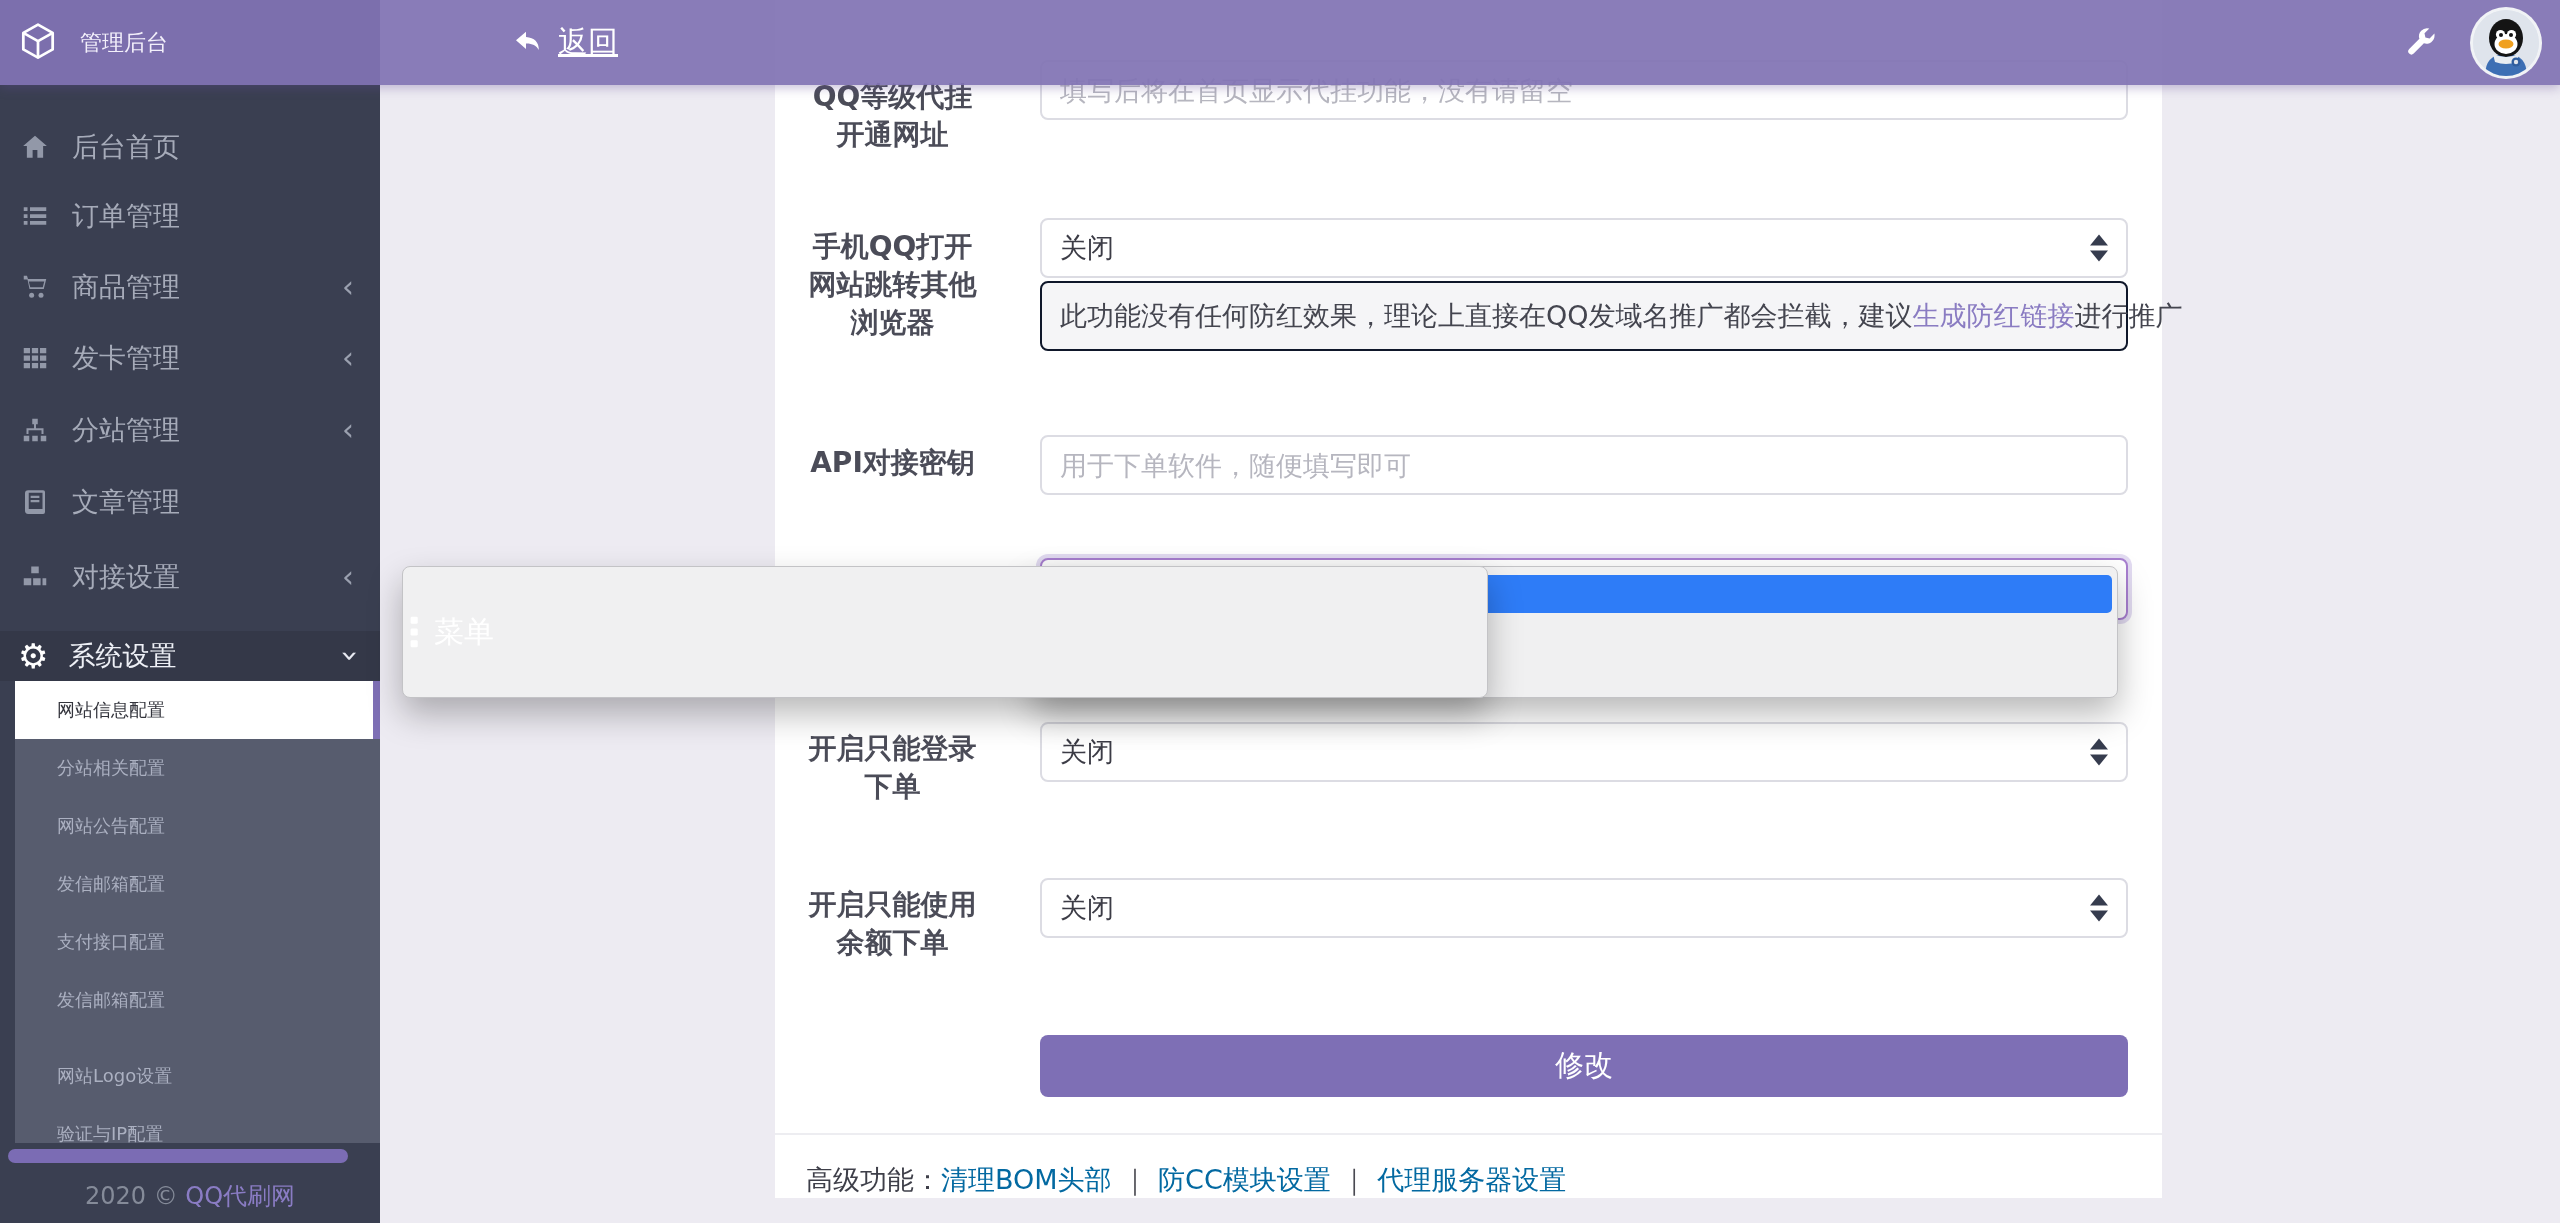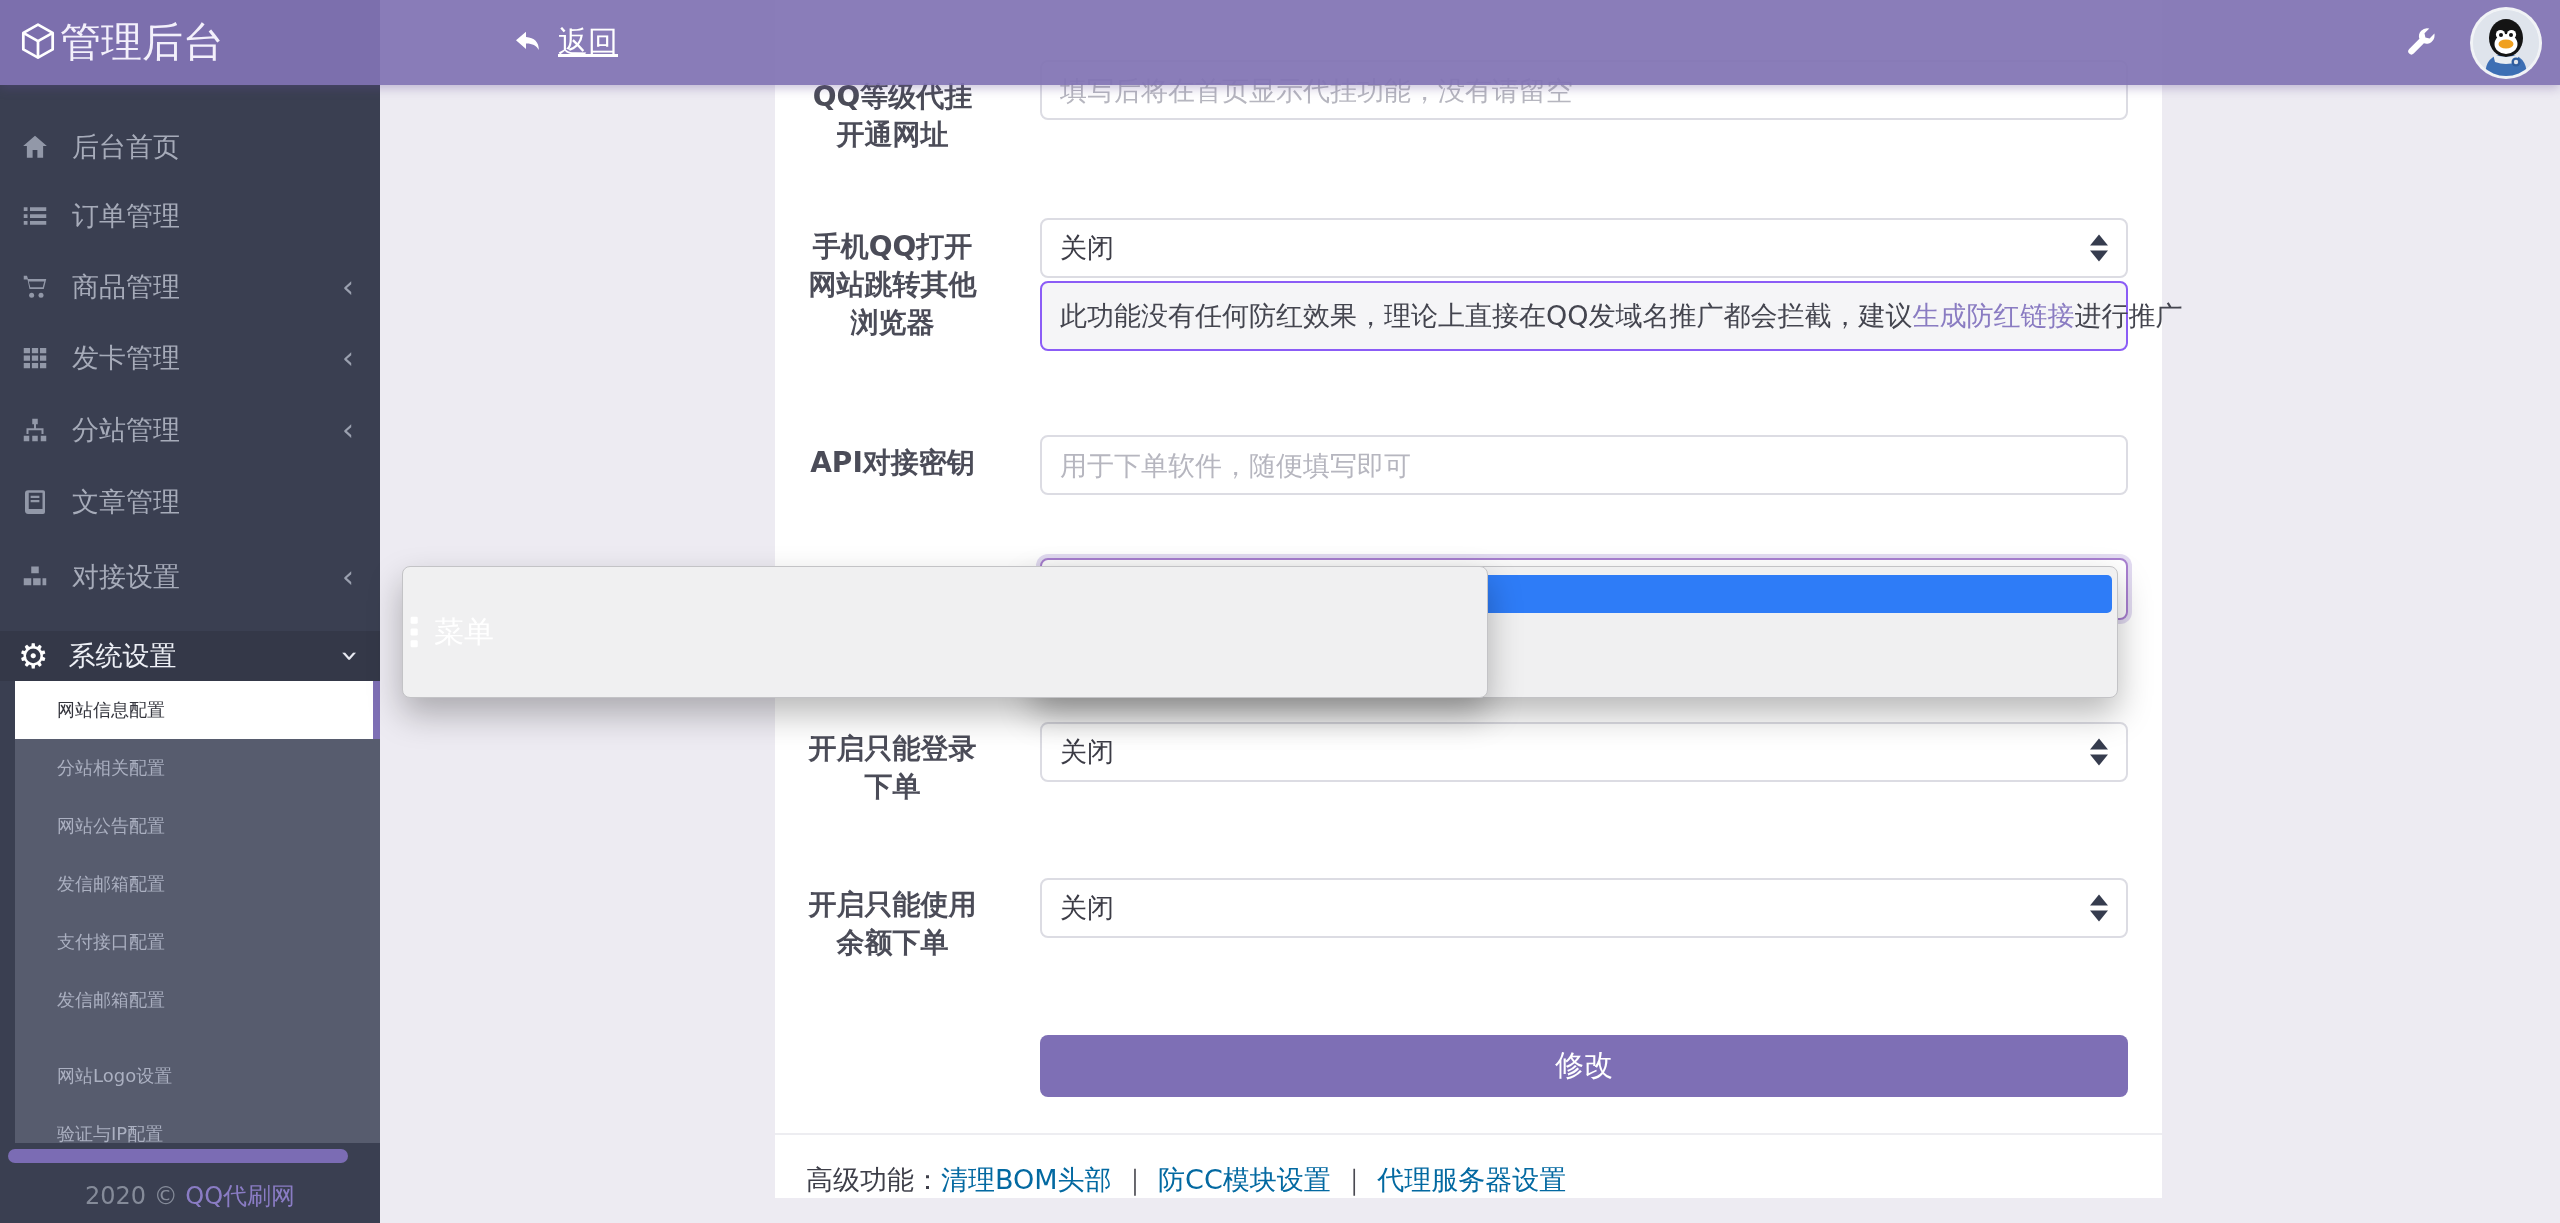--- a/index.html
+++ b/index.html
@@ -46,21 +46,21 @@
   .fselect{position:absolute;left:1040px;width:1088px;height:60px;box-sizing:border-box;
            border:2px solid #dcdce3;border-radius:8px;background:#fff;font-size:27px;color:#3c3c46;
            display:flex;align-items:center;padding:0 18px;z-index:9;cursor:pointer;}
   .fselect.r2{top:218px;} .fselect.r5{top:722px;} .fselect.r6{top:878px;}
   .fselect.r4{top:558px;height:62px;border-color:#a87fd0;box-shadow:0 0 0 4px rgba(140,110,200,0.25);}
   .arrows{position:absolute;right:18px;top:50%;transform:translateY(-50%);display:flex;flex-direction:column;gap:5px;align-items:center;}
   .tri-up{width:0;height:0;border-left:9px solid transparent;border-right:9px solid transparent;border-bottom:11px solid #363c4e;}
   .tri-dn{width:0;height:0;border-left:9px solid transparent;border-right:9px solid transparent;border-top:11px solid #363c4e;}
 
   .help{position:absolute;left:1040px;top:281px;width:1088px;height:70px;box-sizing:border-box;
-        background:#f5f5f7;border:2px solid #8b5cf6;border-radius:8px;display:flex;align-items:center;
+        background:#f5f5f7;border:2px solid #0f172a;border-radius:8px;display:flex;align-items:center;
         padding:0 18px;font-size:27px;color:#44454f;z-index:9;white-space:nowrap;}
   .help a{color:#8a7cc2;text-decoration:none;cursor:pointer;}
 
   
   .menu{position:absolute;left:1032px;top:566px;width:1086px;height:132px;box-sizing:border-box;
         background:#f0f0f1;border:1px solid #c3c3c6;border-radius:8px;z-index:30;padding:8px 5px;
         box-shadow:0 16px 34px rgba(0,0,0,0.28);}
   .menu-item{height:38px;display:flex;align-items:center;font-size:27px;color:#1c1c1f;border-radius:5px;
              padding-left:52px;cursor:pointer;}
   .menu-item.selected{background:#2e7cf7;color:#ffffff;padding-left:14px;}
@@ -71,21 +71,21 @@
           cursor:pointer;z-index:9;font-family:inherit;}
   .rule{position:absolute;left:775px;top:1133px;width:1387px;height:2px;background:#ededf1;z-index:9;}
   .adv{position:absolute;left:806px;top:1162px;font-size:27px;color:#3e3f49;z-index:9;}
   .adv a{color:#0369a1;text-decoration:none;cursor:pointer;}
   .adv .sep{color:#4a4a52;margin:0 10px;}
 
   
   .topbar{position:absolute;left:0;top:0;width:2560px;height:85px;background:rgba(129,115,180,0.93);
           z-index:50;display:flex;align-items:center;box-shadow:0 3px 10px rgba(96,78,148,0.35);}
   .logo-wrap{display:flex;align-items:center;margin-left:16px;width:350px;}
-  .logo-title{color:#f3f0fb;font-size:41px;}
+  .logo-title{color:#f3f0fb;font-size:22px;margin-left:20px;}
   .tb-btn{position:absolute;display:flex;align-items:center;color:#ffffff;font-size:30px;cursor:pointer;gap:14px;}
   .tb-btn.menu{left:402px;} .tb-btn.back{left:512px;text-decoration:underline;}
   .wrench{position:absolute;left:2402px;top:24px;width:36px;height:36px;cursor:pointer;}
   .avatar{position:absolute;left:2470px;top:7px;width:72px;height:72px;border-radius:50%;
           background:#dfe4ec;overflow:hidden;border:3px solid rgba(255,255,255,0.55);box-sizing:border-box;cursor:pointer;}
 </style>
 </head>
 <body>
 
 <div class="screen">

